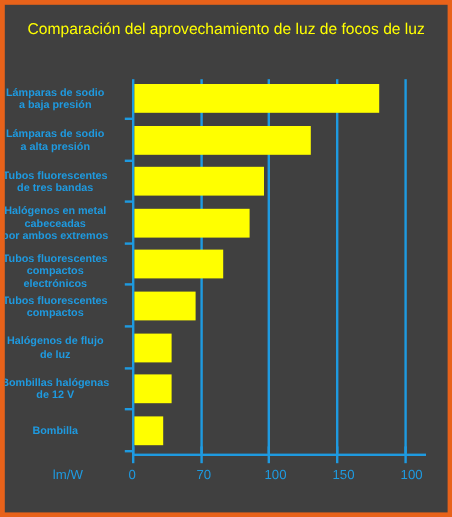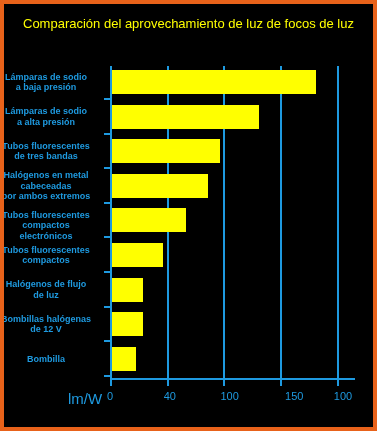--- a/index.html
+++ b/index.html
@@ -11,21 +11,21 @@
     width: 377px;
     height: 431px;
     font-family: "Liberation Sans", sans-serif;
   }
   #chart-frame {
     position: relative;
     width: 377px;
     height: 431px;
     box-sizing: border-box;
     border: 4px solid #e8621a;
-    background: #000000;
+    background: #404040;
     overflow: hidden;
   }
   #chart-title {
     position: absolute;
     left: 0;
     top: 12px;
     width: 100%;
     text-align: center;
     color: #ffff00;
     font-size: 13px;
@@ -97,24 +97,24 @@
   .xtick-label {
     position: absolute;
     top: 386px;
     color: #1e9ae0;
     font-size: 11px;
     font-family: "Liberation Sans", sans-serif;
     text-align: left;
   }
   #x-unit-label {
     position: absolute;
-    left: 64px;
+    left: 40px;
     top: 386px;
     color: #1e9ae0;
-    font-size: 15px;
+    font-size: 11px;
     font-family: "Liberation Sans", sans-serif;
   }
 </style>
 </head>
 <body>
 
 <div id="chart-frame">
 
   <div id="chart-title">Comparación del aprovechamiento de luz de focos de luz</div>
 
@@ -180,20 +180,20 @@
     <div class="ytick" style="top: 163.2px;"></div>
     <div class="ytick" style="top: 197.8px;"></div>
     <div class="ytick" style="top: 232.4px;"></div>
     <div class="ytick" style="top: 267px;"></div>
     <div class="ytick" style="top: 301.6px;"></div>
     <div class="ytick" style="top: 336.2px;"></div>
     <div class="ytick" style="top: 370.8px;"></div>
     <div class="xtick" style="left: 106px;"></div>
     <div class="xtick-label" style="left: 103px;">0</div>
     <div class="xtick" style="left: 162.7px;"></div>
-    <div class="xtick-label" style="left: 159.7px;">40</div>
+    <div class="xtick-label" style="left: 159.7px;">70</div>
     <div class="xtick" style="left: 219.4px;"></div>
     <div class="xtick-label" style="left: 216.4px;">100</div>
     <div class="xtick" style="left: 276.1px;"></div>
-    <div class="xtick-label" style="left: 273.1px; margin-left: 8px;">150</div>
+    <div class="xtick-label" style="left: 273.1px;">150</div>
     <div class="xtick" style="left: 332.8px;"></div>
     <div class="xtick-label" style="left: 329.8px;">100</div>
   </div>
 
 </body></html>

